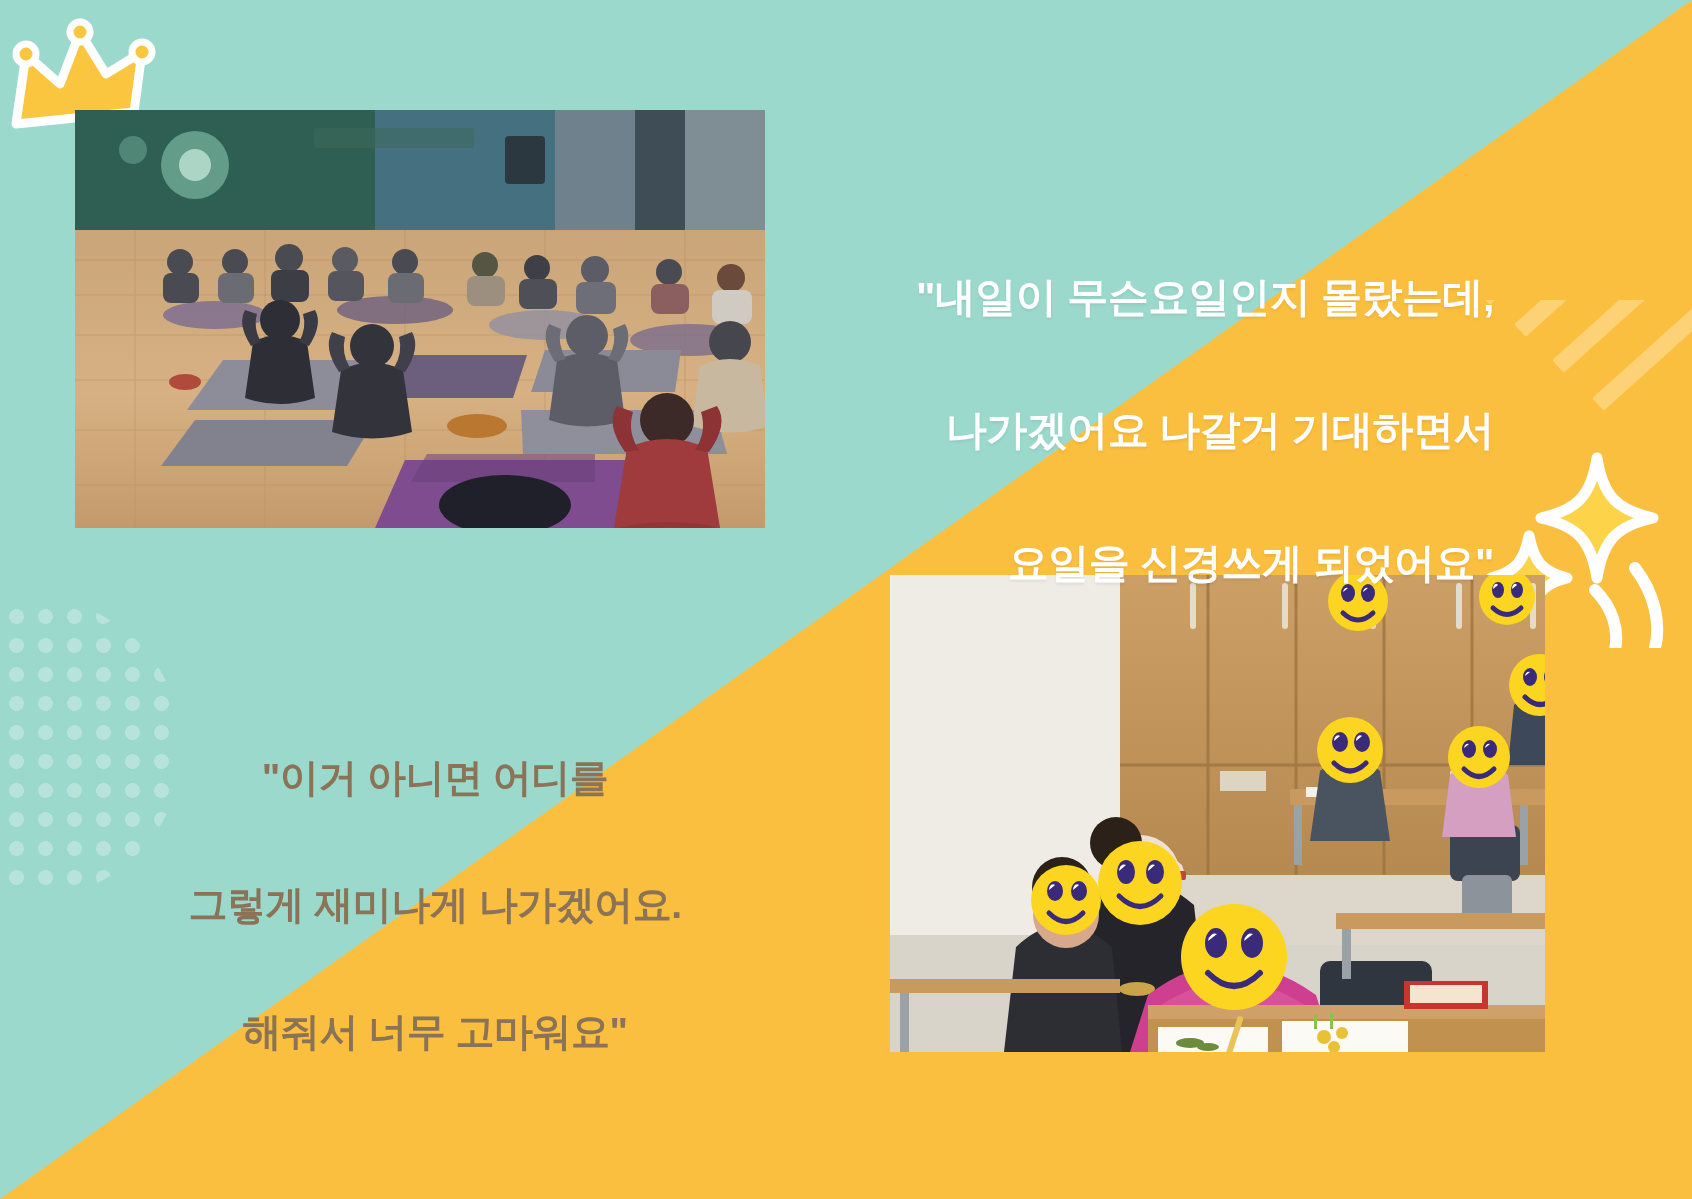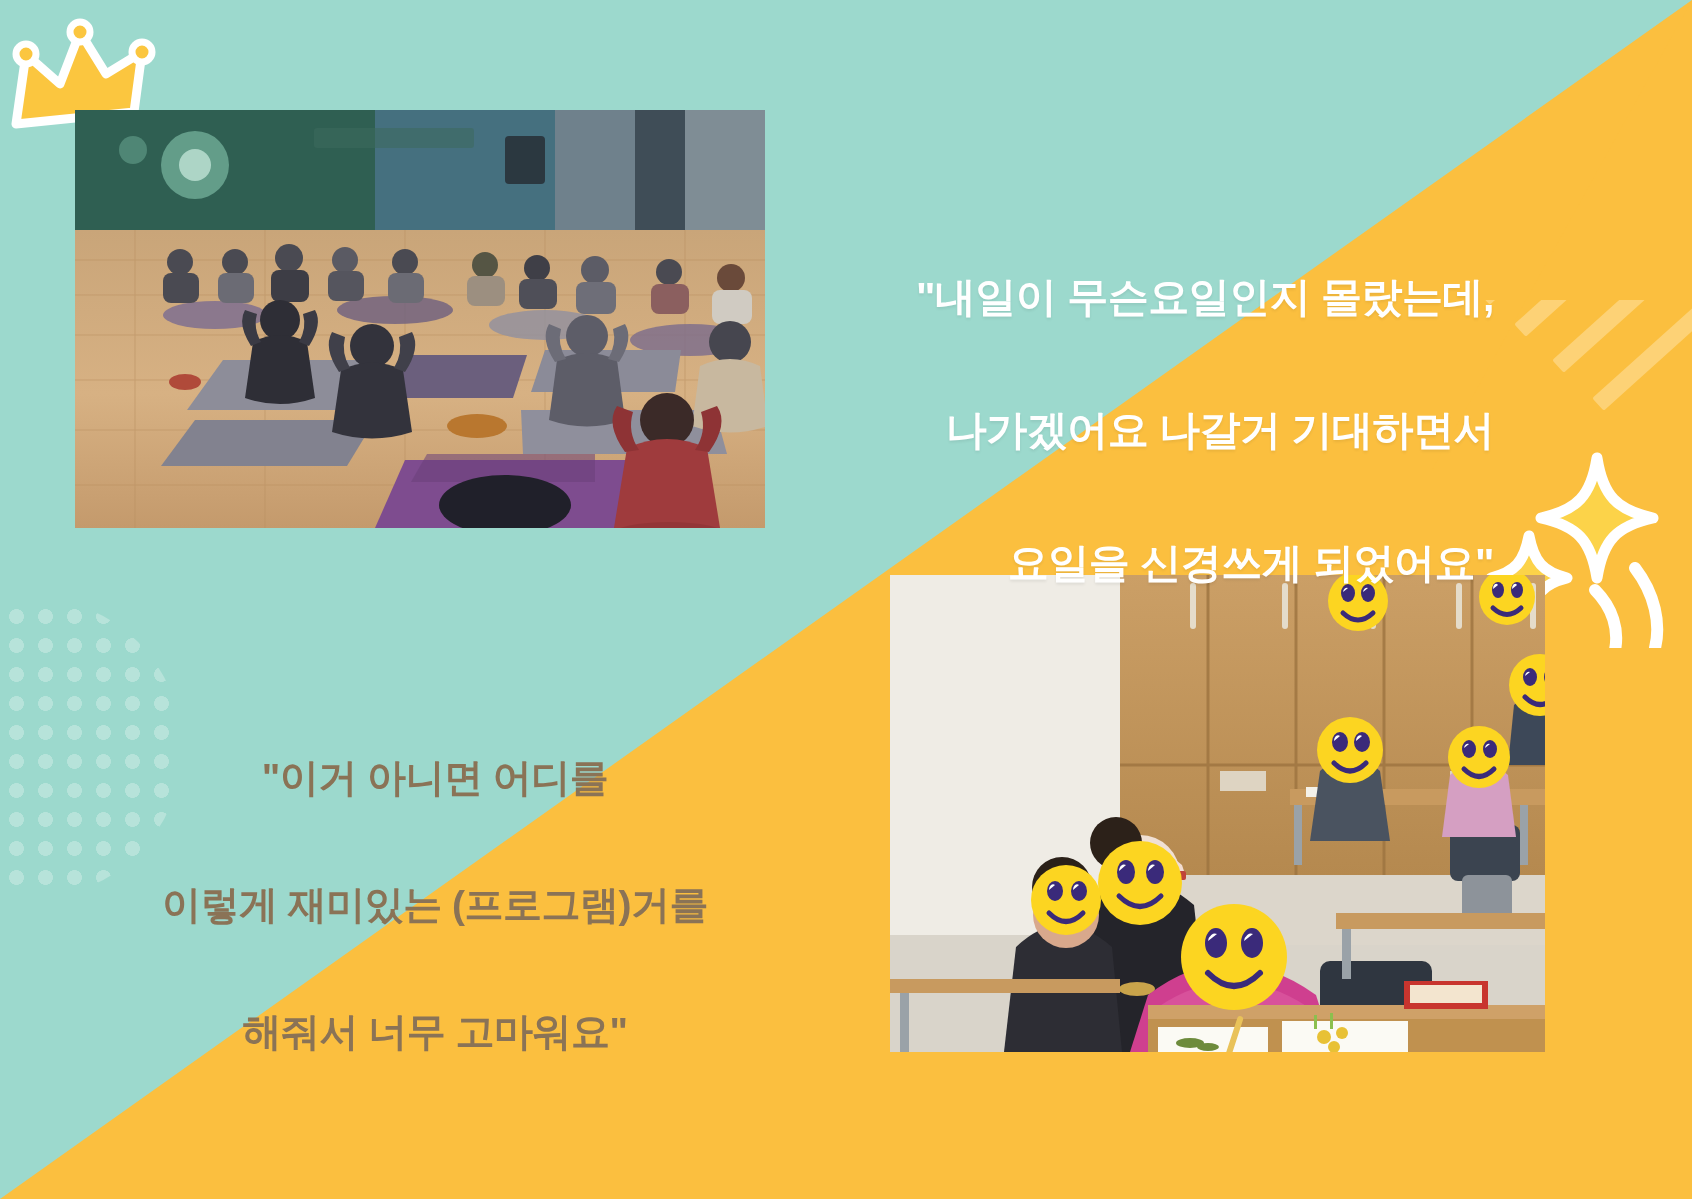--- a/index.html
+++ b/index.html
@@ -413,17 +413,17 @@
   </div>
 
   <div class="quote quote-right">
     <span>"내일이 무슨요일인지 몰랐는데,</span>
     <span>나가겠어요 나갈거 기대하면서</span>
     <span>요일을 신경쓰게 되었어요"</span>
   </div>
 
   <div class="quote quote-left">
     <span>"이거 아니면 어디를</span>
-    <span>이렇게 재미있는 (프로그램)거를</span>
+    <span>그렇게 재미나게 나가겠어요.</span>
     <span>해줘서 너무 고마워요"</span>
   </div>
 
 </div>
 
 </body></html>

